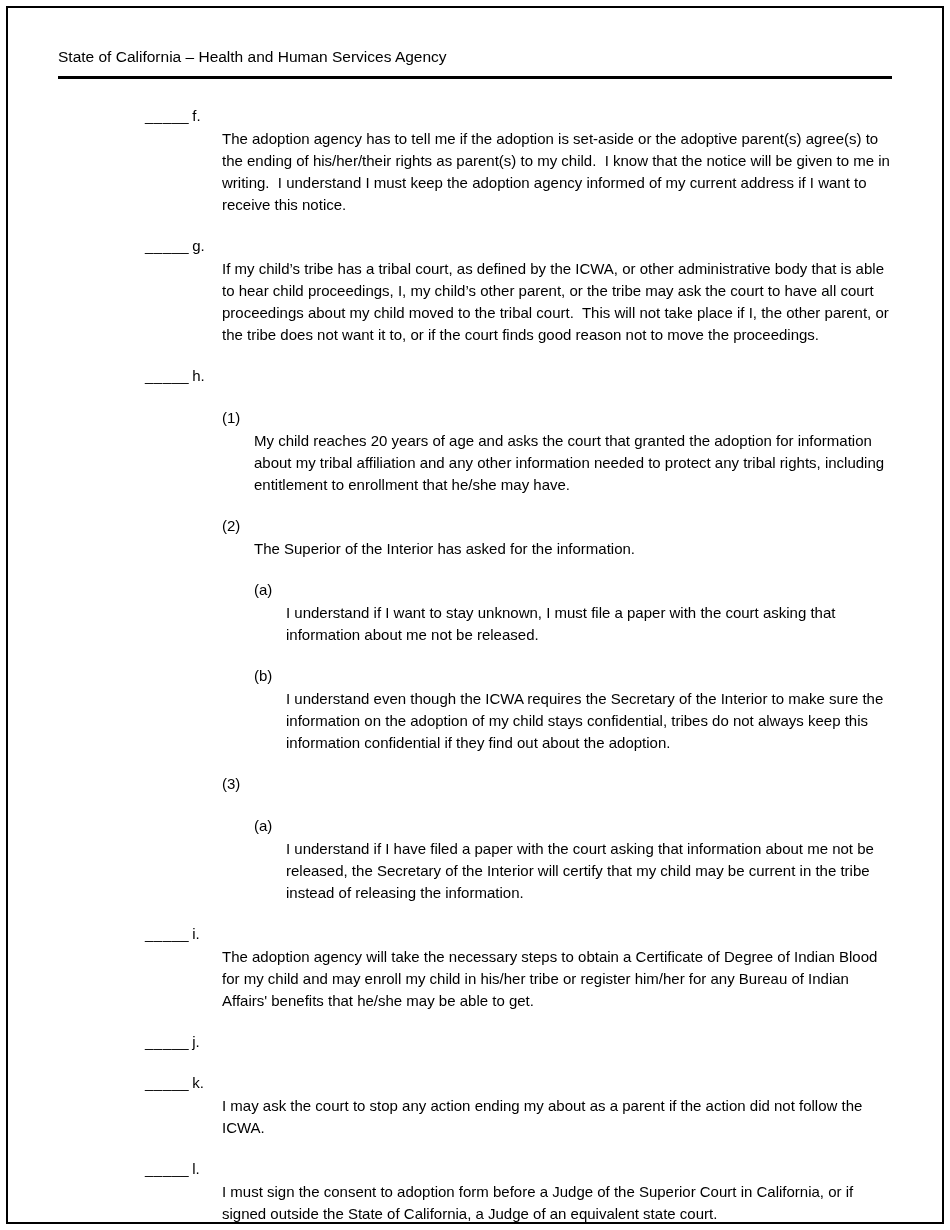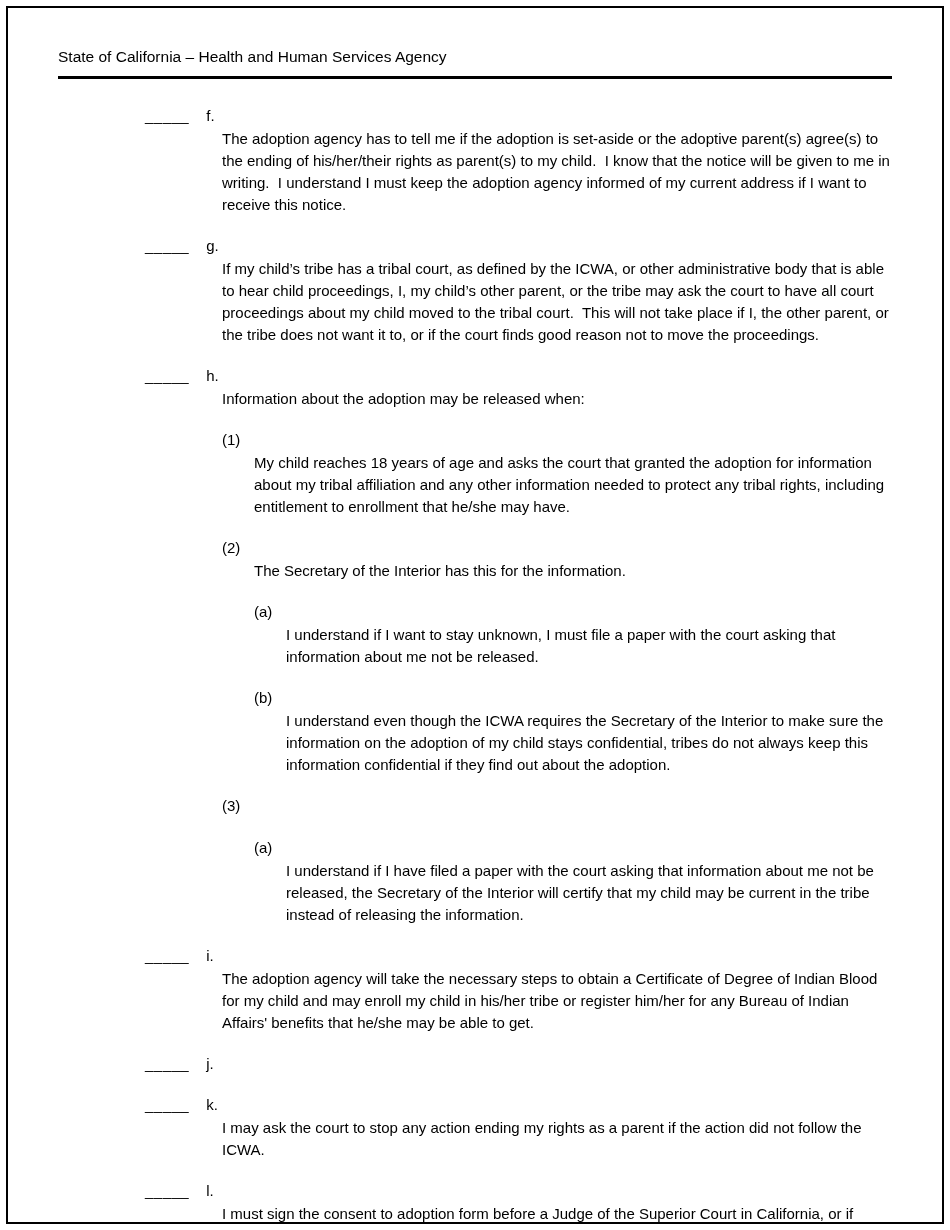--- a/index.html
+++ b/index.html
@@ -40,21 +40,21 @@
   }
   .item {
     display: flex;
     align-items: flex-start;
   }
   .item + .item { margin-top: 19px; }
   .gutter {
     width: 77px;
     flex-shrink: 0;
     display: flex;
-    gap: 17px;
+    gap: 3px;
     white-space: nowrap;
   }
   .blank { letter-spacing: 0.5px; }
   .sub {
     display: flex;
     align-items: flex-start;
     margin-top: 19px;
   }
   .num {
     width: 32px;
@@ -104,33 +104,32 @@
         <p class="par">If my child’s tribe has a tribal court, as defined by the ICWA, or other administrative body that is able to hear child proceedings, I, my child’s other parent, or the tribe may ask the court to have all court proceedings about my child moved to the tribal court.  This will not take place if I, the other parent, or the tribe does not want it to, or if the court finds good reason not to move the proceedings.</p>
       </div>
     </div>
 
     <div class="item">
       <div class="gutter">
         <span class="blank">_____</span>
         <span class="ltr">h.</span>
       </div>
       <div class="body">
-        <p class="par">Information about the adoption may be released when:</p>
 
         <div class="sub">
           <span class="num">(1)</span>
           <div class="body">
-            <p class="par">My child reaches 18 years of age and asks the court that granted the adoption for information about my tribal affiliation and any other information needed to protect any tribal rights, including entitlement to enrollment that he/she may have.</p>
+            <p class="par">My child reaches 20 years of age and asks the court that granted the adoption for information about my tribal affiliation and any other information needed to protect any tribal rights, including entitlement to enrollment that he/she may have.</p>
           </div>
         </div>
 
         <div class="sub">
           <span class="num">(2)</span>
           <div class="body">
-            <p class="par">The Secretary of the Interior has this for the information.</p>
+            <p class="par">The Superior of the Interior has asked for the information.</p>
 
             <div class="sub">
               <span class="num">(a)</span>
               <div class="body">
                 <p class="par">I understand if I want to stay unknown, I must file a paper with the court asking that information about me not be released.</p>
               </div>
             </div>
 
             <div class="sub">
               <span class="num">(b)</span>
@@ -173,21 +172,21 @@
         <span class="ltr">j.</span>
       </div>
     </div>
 
     <div class="item">
       <div class="gutter">
         <span class="blank">_____</span>
         <span class="ltr">k.</span>
       </div>
       <div class="body">
-        <p class="par">I may ask the court to stop any action ending my rights as a parent if the action did not follow the ICWA.</p>
+        <p class="par">I may ask the court to stop any action ending my about as a parent if the action did not follow the ICWA.</p>
       </div>
     </div>
 
     <div class="item">
       <div class="gutter">
         <span class="blank">_____</span>
         <span class="ltr">l.</span>
       </div>
       <div class="body">
         <p class="par">I must sign the consent to adoption form before a Judge of the Superior Court in California, or if signed outside the State of California, a Judge of an equivalent state court.</p>

